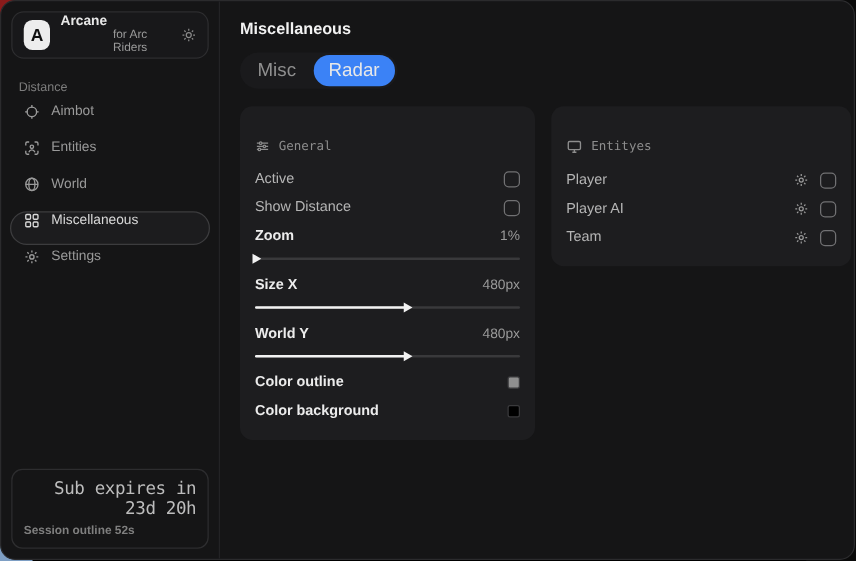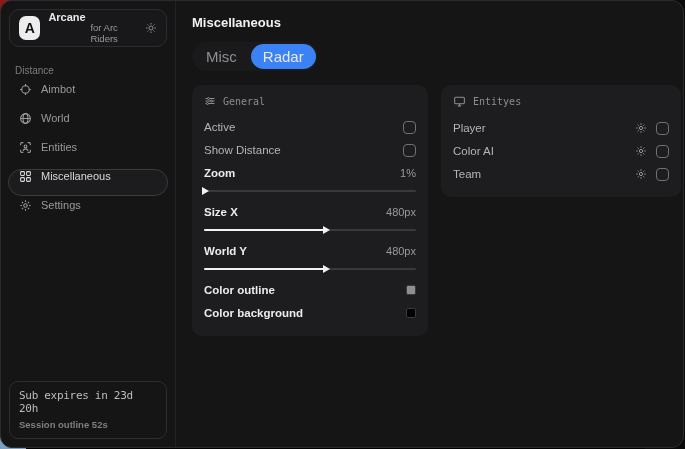--- a/index.html
+++ b/index.html
@@ -32,36 +32,36 @@
   .category-label { margin:10px 14px 6px; font-size:10px; color:#7d7d7d; }
 
   .nav { display:flex; flex-direction:column; gap:2px; padding:0 7px; }
   .nav-item { height:27px; display:flex; gap:9px; padding:0 10px; border-radius:14px;
               font-size:11px; color:#9a9a9a; border:1px solid transparent; cursor:default; }
   .nav-item.active { border-color:#3c3c3e; background:#1c1c1e; color:#d8d8d8; }
   .nav-item svg { flex:0 0 auto; }
 
   .sidebar-spacer { flex:1; }
   .sub-box { margin:8px; border:1px solid #2d2d2f; border-radius:9px; padding:7px 9px 8px; }
-  .sub-line1 { font-family:"DejaVu Sans Mono", monospace; font-size:11px; color:#bdbdbd; letter-spacing:-0.3px; }
+  .sub-line1 { font-family:"DejaVu Sans Mono", monospace; font-size:14px; color:#bdbdbd; letter-spacing:-0.3px;text-align:right; }
   .sub-line2 { margin-top:4px; font-size:9.5px; font-weight:bold; color:#7f7f7f; }
 
   
   .main { flex:1; padding:14px 16px; }
   .page-title { font-size:13px; font-weight:bold; color:#f2f2f2; }
   .tabs { margin-top:12px; display:inline-flex; background:#1a1a1c; border-radius:999px; padding:2px; gap:2px; }
   .tab { padding:4px 12px; border-radius:999px; font-size:15px; color:#8f8f8f; cursor:default; }
   .tab.active { background:#3b82f6; color:#e8e8e8; }
 
   .cards { margin-top:14px; display:flex; gap:13px; align-items:flex-start; }
   .card { background:#1d1d1f; border-radius:10px; padding:10px 12px 12px; }
   .card-general { width:236px; }
   .card-entities { width:240px; }
   .card-header { display:flex; align-items:center; gap:7px; color:#8d8d8d; margin-bottom:9px;
-                 font-family:"DejaVu Sans Mono", monospace; font-size:10px; }
+                 font-family:"DejaVu Sans Mono", monospace; font-size:10px;margin-top:16px; }
 
   .row { min-height:22px; display:flex; align-items:center; justify-content:space-between; }
   .row + .row, .row + .slider-group, .slider-group + .row, .slider-group + .slider-group { margin-top:1px; }
   .row-label { font-size:11.5px; color:#b5b5b5; }
   .row-label.strong { font-weight:bold; color:#ececec; }
   .row-value { font-size:11px; color:#9a9a9a; }
 
   .checkbox { width:13px; height:13px; border:1.5px solid #717173; border-radius:4px; background:transparent; cursor:pointer; }
 
   .slider-group { padding-bottom:4px; }
@@ -109,36 +109,36 @@
           <svg width="13" height="13" viewBox="0 0 24 24" fill="none" stroke="currentColor" stroke-width="2">
             <circle cx="12" cy="12" r="7"></circle>
               <path d="M12 2v4M12 18v4M2 12h4M18 12h4"></path>
           </svg>
         </span>
         <span>Aimbot</span>
       </div>
       <div class="nav-item">
         <span style="display:flex">
           <svg width="13" height="13" viewBox="0 0 24 24" fill="none" stroke="currentColor" stroke-width="2">
+            <path d="M3 8V5a2 2 0 0 1 2-2h3M16 3h3a2 2 0 0 1 2 2v3M21 16v3a2 2 0 0 1-2 2h-3M8 21H5a2 2 0 0 1-2-2v-3"></path>
+            <circle cx="12" cy="10" r="2.5"></circle>
+              <path d="M7.5 18c.8-2.3 2.5-3.5 4.5-3.5s3.7 1.2 4.5 3.5"></path>
+          </svg>
+        </span>
+        <span>Entities</span>
+      </div>
+      <div class="nav-item">
+        <span style="display:flex">
+          <svg width="13" height="13" viewBox="0 0 24 24" fill="none" stroke="currentColor" stroke-width="2">
             <circle cx="12" cy="12" r="9"></circle>
               <path d="M3 12h18"></path>
               <ellipse cx="12" cy="12" rx="4.5" ry="9"></ellipse>
           </svg>
         </span>
         <span>World</span>
-      </div>
-      <div class="nav-item">
-        <span style="display:flex">
-          <svg width="13" height="13" viewBox="0 0 24 24" fill="none" stroke="currentColor" stroke-width="2">
-            <path d="M3 8V5a2 2 0 0 1 2-2h3M16 3h3a2 2 0 0 1 2 2v3M21 16v3a2 2 0 0 1-2 2h-3M8 21H5a2 2 0 0 1-2-2v-3"></path>
-            <circle cx="12" cy="10" r="2.5"></circle>
-              <path d="M7.5 18c.8-2.3 2.5-3.5 4.5-3.5s3.7 1.2 4.5 3.5"></path>
-          </svg>
-        </span>
-        <span>Entities</span>
       </div>
       <div class="nav-item active">
         <span style="display:flex">
           <svg width="13" height="13" viewBox="0 0 24 24" fill="none" stroke="currentColor" stroke-width="2">
             <rect x="3" y="3" width="7" height="7" rx="1.5"></rect>
               <rect x="14" y="3" width="7" height="7" rx="1.5"></rect>
             <rect x="3" y="14" width="7" height="7" rx="1.5"></rect>
               <rect x="14" y="14" width="7" height="7" rx="1.5"></rect>
           </svg>
         </span>
@@ -262,21 +262,21 @@
               <svg width="12" height="12" viewBox="0 0 24 24" fill="none" stroke="currentColor" stroke-width="2">
                 <circle cx="12" cy="12" r="3.2"></circle>
                 <path d="M12 2.5v3M12 18.5v3M2.5 12h3M18.5 12h3M5.3 5.3l2.1 2.1M16.6 16.6l2.1 2.1M18.7 5.3l-2.1 2.1M7.4 16.6l-2.1 2.1"></path>
               </svg>
             </span>
             <span class="checkbox"></span>
           </span>
         </div>
 
         <div class="row">
-          <span class="row-label">Color AI</span>
+          <span class="row-label">Player AI</span>
           <span class="ent-right">
             <span class="ent-gear">
               <svg width="12" height="12" viewBox="0 0 24 24" fill="none" stroke="currentColor" stroke-width="2">
                 <circle cx="12" cy="12" r="3.2"></circle>
                 <path d="M12 2.5v3M12 18.5v3M2.5 12h3M18.5 12h3M5.3 5.3l2.1 2.1M16.6 16.6l2.1 2.1M18.7 5.3l-2.1 2.1M7.4 16.6l-2.1 2.1"></path>
               </svg>
             </span>
             <span class="checkbox"></span>
           </span>
         </div>

